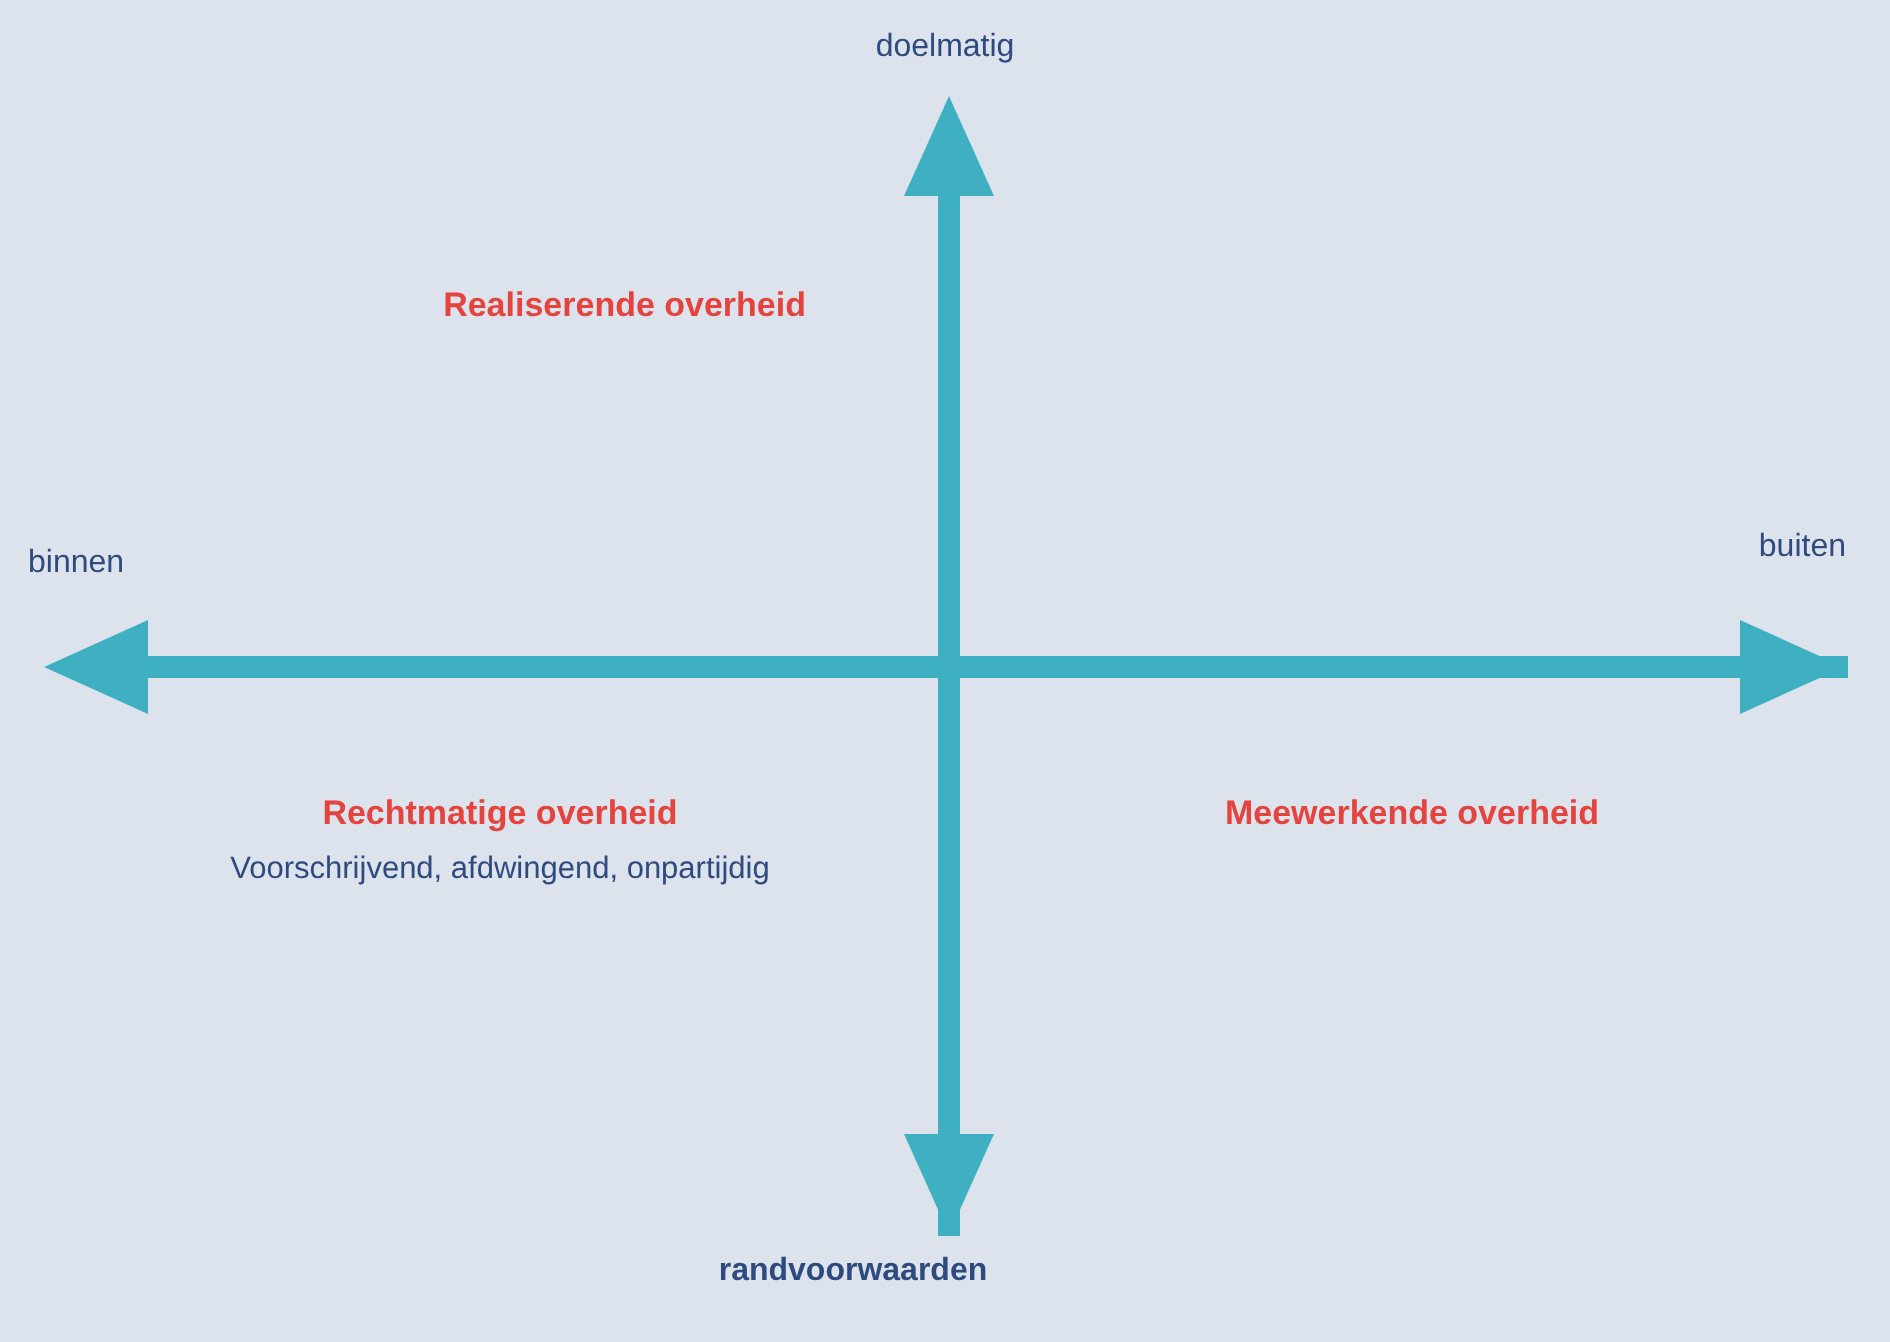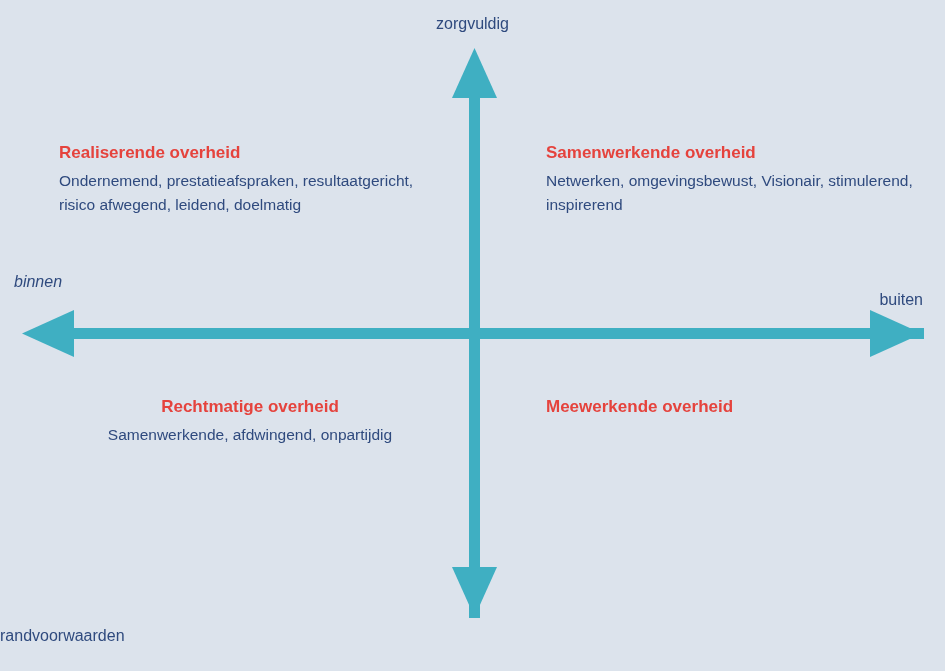--- a/index.html
+++ b/index.html
@@ -39,29 +39,30 @@
   #label-resultaten {
     left: 0;
     top: 14px;
     width: 945px;
     text-align: center;
   }
   #label-randvoorwaarden {
     left: 0;
     top: 626px;
     width: 853px;
+    text-align: center;
+    font-weight: bold;
   }
   #label-binnen {
     left: 14px;
     top: 272px;
-    font-style: italic;
   }
   #label-buiten {
     right: 22px;
-    top: 290px;
+    top: 264px;
   }
 
   
   .quadrant {
     position: absolute;
   }
   .quadrant .q-title {
     color: #e5433d;
     font-size: 17px;
     font-weight: bold;
@@ -69,41 +70,42 @@
     margin: 0 0 4px 0;
   }
   .quadrant .q-desc {
     color: #2f4a7e;
     font-size: 15.5px;
     line-height: 1.55;
     margin: 0;
   }
 
   #quadrant-realiserende {
-    left: 59px;
+    left: 43px;
     top: 142px;
     width: 360px;
+    text-align: right;
   }
   #quadrant-samenwerkende {
     left: 546px;
     top: 142px;
     width: 370px;
     text-align: left;
   }
   #quadrant-rechtmatige {
     left: 85px;
     top: 396px;
     width: 330px;
     text-align: center;
   }
   #quadrant-meewerkende {
     left: 546px;
     top: 396px;
     width: 320px;
-    text-align: left;
+    text-align: center;
   }
 </style>
 </head>
 <body>
 
 <div id="diagram">
 
   <svg id="axes-layer" viewBox="0 0 945 671">
 
     <rect x="469" y="88" width="11" height="530" fill="#3fafc2"></rect>
@@ -112,40 +114,35 @@
 
     <polygon points="474.5,48 497,98 452,98" fill="#3fafc2"></polygon>
 
     <polygon points="474.5,617 452,567 497,567" fill="#3fafc2"></polygon>
 
     <polygon points="22,333.5 74,310 74,357" fill="#3fafc2"></polygon>
 
     <polygon points="922,333.5 870,310 870,357" fill="#3fafc2"></polygon>
   </svg>
 
-  <div class="axis-label" id="label-resultaten">zorgvuldig</div>
+  <div class="axis-label" id="label-resultaten">doelmatig</div>
 
   <div class="axis-label" id="label-randvoorwaarden">randvoorwaarden</div>
 
   <div class="axis-label" id="label-binnen">binnen</div>
 
   <div class="axis-label" id="label-buiten">buiten</div>
 
   <div class="quadrant" id="quadrant-realiserende">
     <p class="q-title">Realiserende overheid</p>
-    <p class="q-desc">Ondernemend, prestatieafspraken, resultaatgericht, risico afwegend, leidend, doelmatig</p>
   </div>
 
-  <div class="quadrant" id="quadrant-samenwerkende">
-    <p class="q-title">Samenwerkende overheid</p>
-    <p class="q-desc">Netwerken, omgevingsbewust, Visionair, stimulerend, inspirerend</p>
-  </div>
 
   <div class="quadrant" id="quadrant-rechtmatige">
     <p class="q-title">Rechtmatige overheid</p>
-    <p class="q-desc">Samenwerkende, afdwingend, onpartijdig</p>
+    <p class="q-desc">Voorschrijvend, afdwingend, onpartijdig</p>
   </div>
 
   <div class="quadrant" id="quadrant-meewerkende">
     <p class="q-title">Meewerkende overheid</p>
   </div>
 
 </div>
 
 </body></html>

